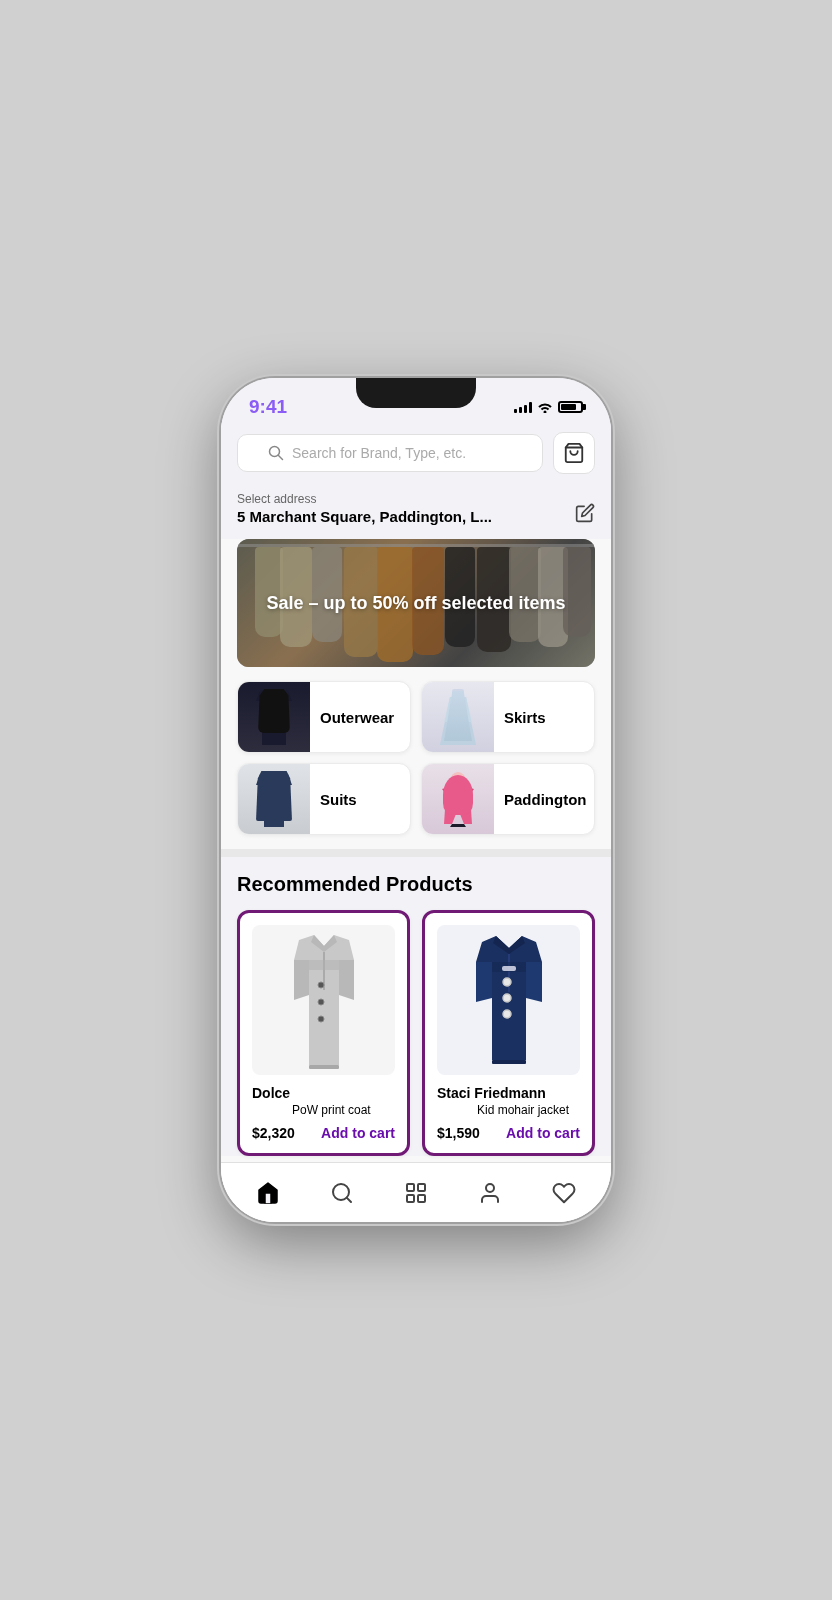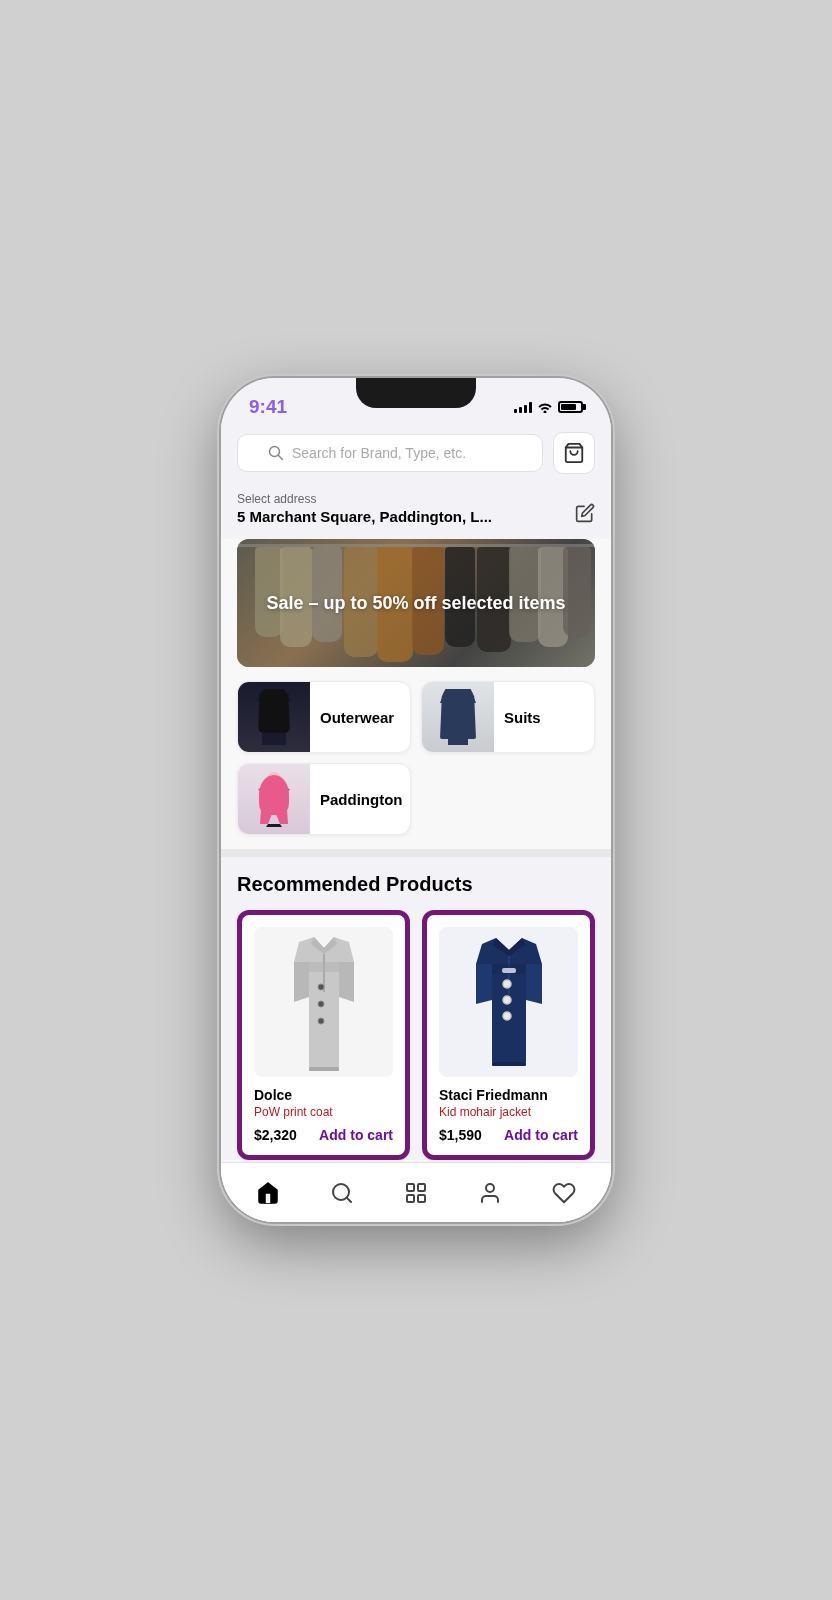--- a/index.html
+++ b/index.html
@@ -353,21 +353,21 @@
       grid-template-columns: 1fr 1fr;
       gap: 12px;
     }
 
     .product-card {
       background: #fff;
       border-radius: 12px;
       overflow: hidden;
       padding: 12px;
       box-shadow: 0 1px 4px rgba(0,0,0,0.06);
-      border: 5px solid #701a75;
+      border: 3px solid #701a75;
       cursor: pointer;
     }
 
     .product-img {
       width: 100%;
       height: 150px;
       display: flex;
       align-items: center;
       justify-content: center;
       margin-bottom: 10px;
@@ -386,22 +386,23 @@
 
     .product-brand {
       font-size: 14px;
       font-weight: 700;
       color: #000;
       margin-bottom: 2px;
     }
 
     .product-name {
       font-size: 12px;
-      color: #b91c1c;
+      color: #000000;
       margin-bottom: 8px;
+      margin-left: 40px;
     }
 
     .product-footer {
       display: flex;
       align-items: center;
       justify-content: space-between;
     }
 
     .product-price {
       font-size: 14px;
@@ -554,20 +555,30 @@
         <div class="category-img img-outerwear">
           <svg width="44" height="60" viewBox="0 0 44 60" fill="none">
             <path d="M8 4 L16 2 L22 8 L28 2 L36 4 L40 14 L34 14 L34 58 L10 58 L10 14 L4 14 Z" fill="#1a1a2e"></path>
             <path d="M16 2 L22 8 L28 2 L30 6 L22 12 L14 6 Z" fill="#2a2a3e"></path>
             <rect x="10" y="14" width="24" height="3" fill="#151525" opacity="0.5"></rect>
           </svg>
         </div>
         <span class="category-label">Outerwear</span>
       </div>
 
+      <div class="category-card">
+        <div class="category-img img-skirts">
+          <svg width="44" height="60" viewBox="0 0 44 60" fill="none">
+            <rect x="16" y="2" width="12" height="8" rx="2" fill="#d0d8e8"></rect>
+            <path d="M14 10 L30 10 L40 58 L4 58 Z" fill="#b8d0e0" opacity="0.85"></path>
+            <path d="M14 10 L30 10 L36 35 L8 35 Z" fill="#c8dce8" opacity="0.7"></path>
+          </svg>
+        </div>
+        <span class="category-label">Skirts</span>
+      </div>
 
       <div class="category-card">
         <div class="category-img img-suits">
           <svg width="44" height="60" viewBox="0 0 44 60" fill="none">
             <path d="M8 5 L18 2 L22 9 L26 2 L36 5 L40 16 L32 16 L32 58 L12 58 L12 16 L4 16 Z" fill="#2a3a5a"></path>
             <path d="M18 2 L22 9 L26 2 L28 6 L22 12 L16 6 Z" fill="#1a2a4a"></path>
             <line x1="22" y1="12" x2="22" y2="30" stroke="#e8c840" stroke-width="1"></line>
             <rect x="19" y="20" width="6" height="4" rx="1" fill="#c8a820"></rect>
           </svg>
         </div>

